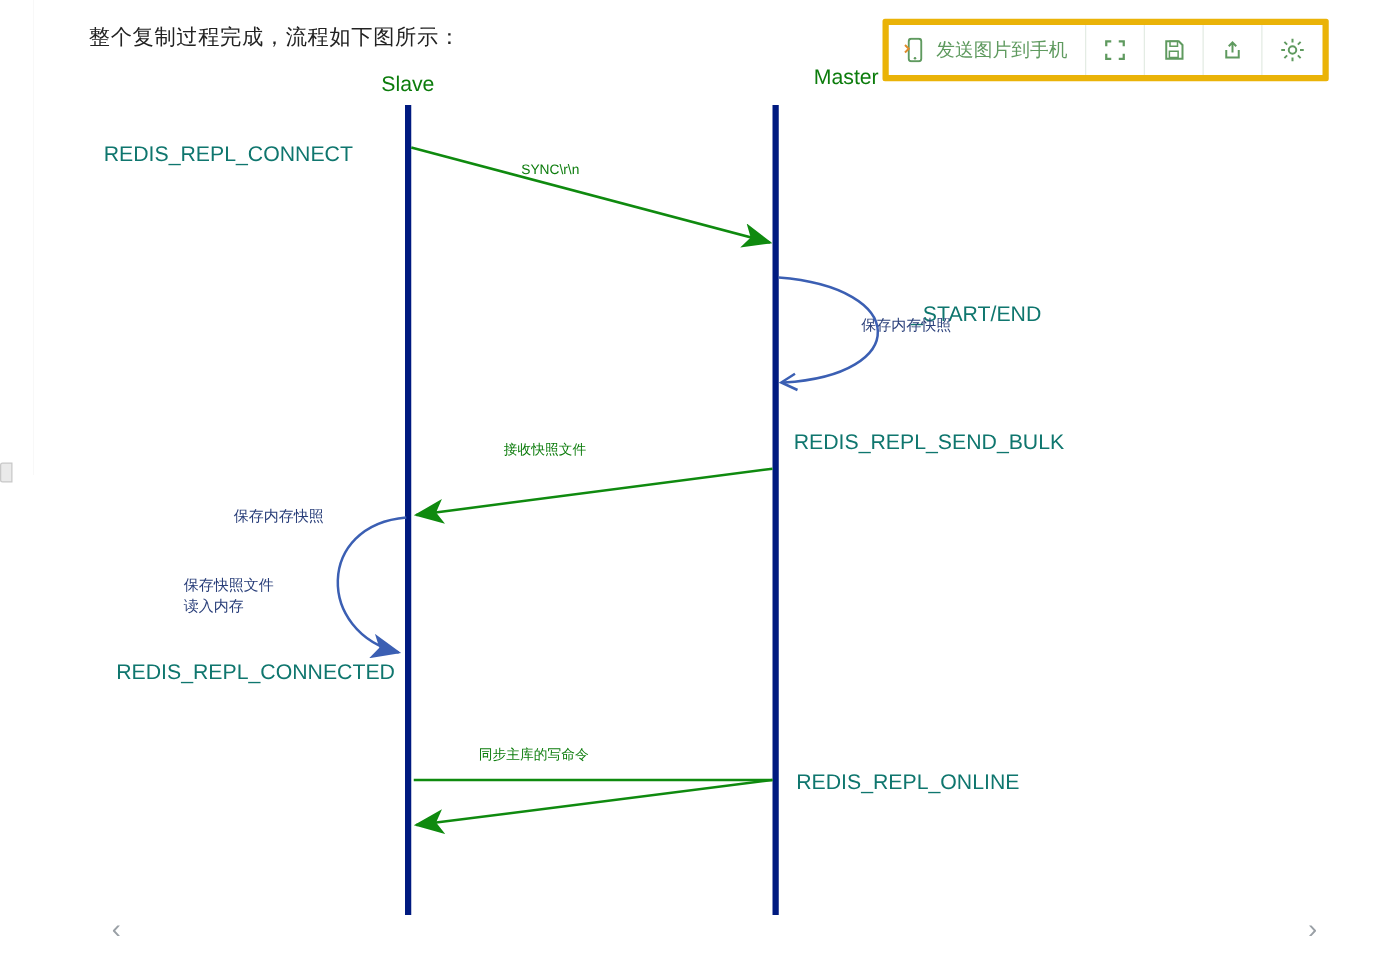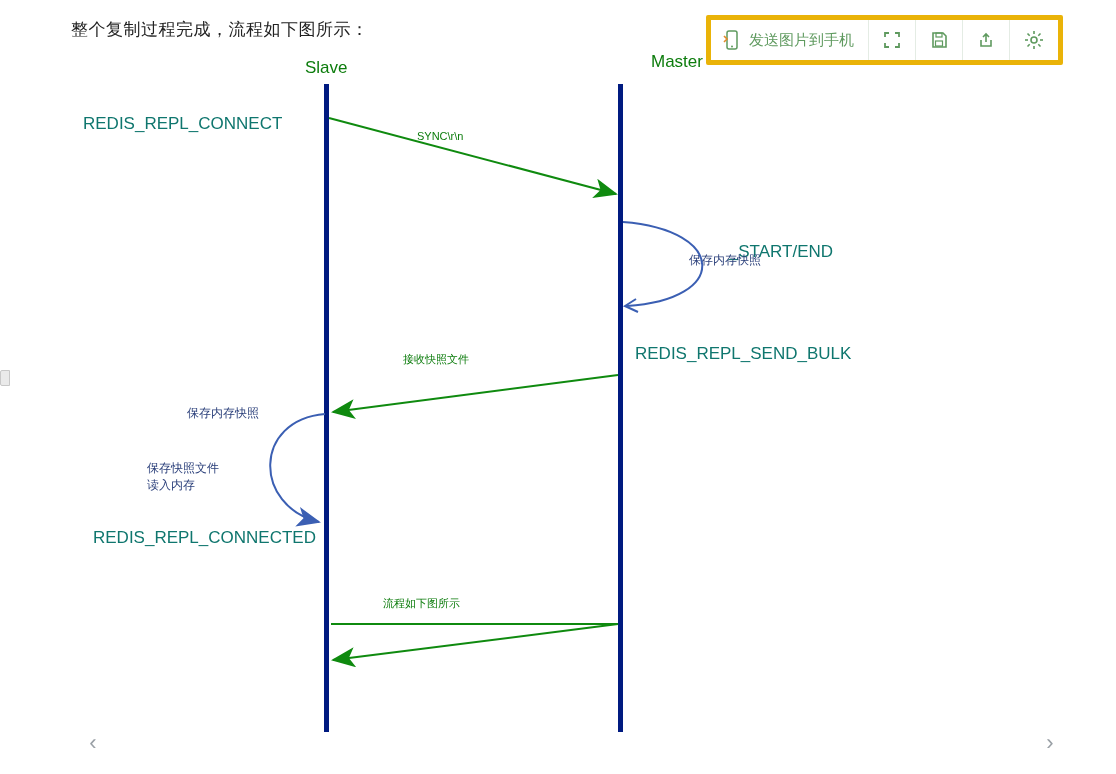--- a/index.html
+++ b/index.html
@@ -213,24 +213,25 @@
 
       <div class="state" style="left:608px; top:182px; text-align:left;">
         <br>
         <span style="padding-left:56px;text-align:center;">_START/END</span>
       </div>
 
       <div class="state" style="left:66px; top:528px;">REDIS_REPL_CONNECTED</div>
 
       <div class="state" style="left:608px; top:344px;">REDIS_REPL_SEND_BULK</div>
 
+      <div class="state" style="left:610px; top:616px;">REDIS_REPL_ONLINE</div>
 
       <div class="msg" style="left:390px; top:130px;">SYNC\r\n</div>
       <div class="msg" style="left:376px; top:352px;">接收快照文件</div>
-      <div class="msg" style="left:356px; top:596px;">流程如下图所示</div>
+      <div class="msg" style="left:356px; top:596px;">同步主库的写命令</div>
 
       <div class="note" style="left:662px; top:252px;">保存内存快照</div>
       <div class="note" style="left:160px; top:405px;">保存内存快照</div>
       <div class="note" style="left:120px; top:460px; text-align:left;">
         <span>保存快照文件</span><br>
         <span>读入内存</span>
       </div>
 
       <svg class="arrows">
         <defs>

